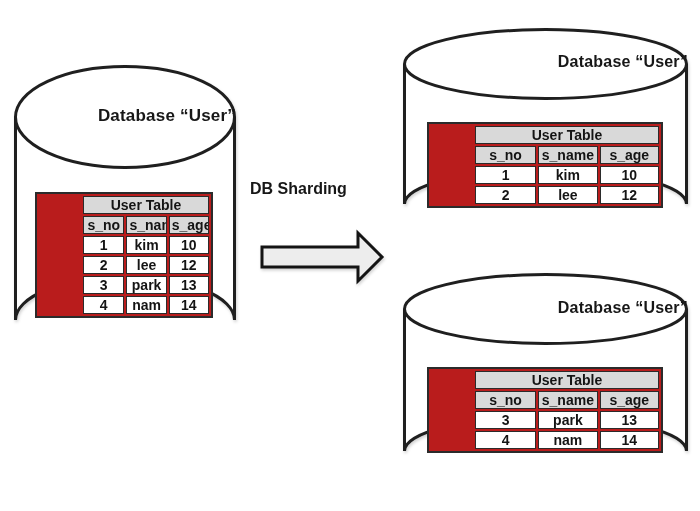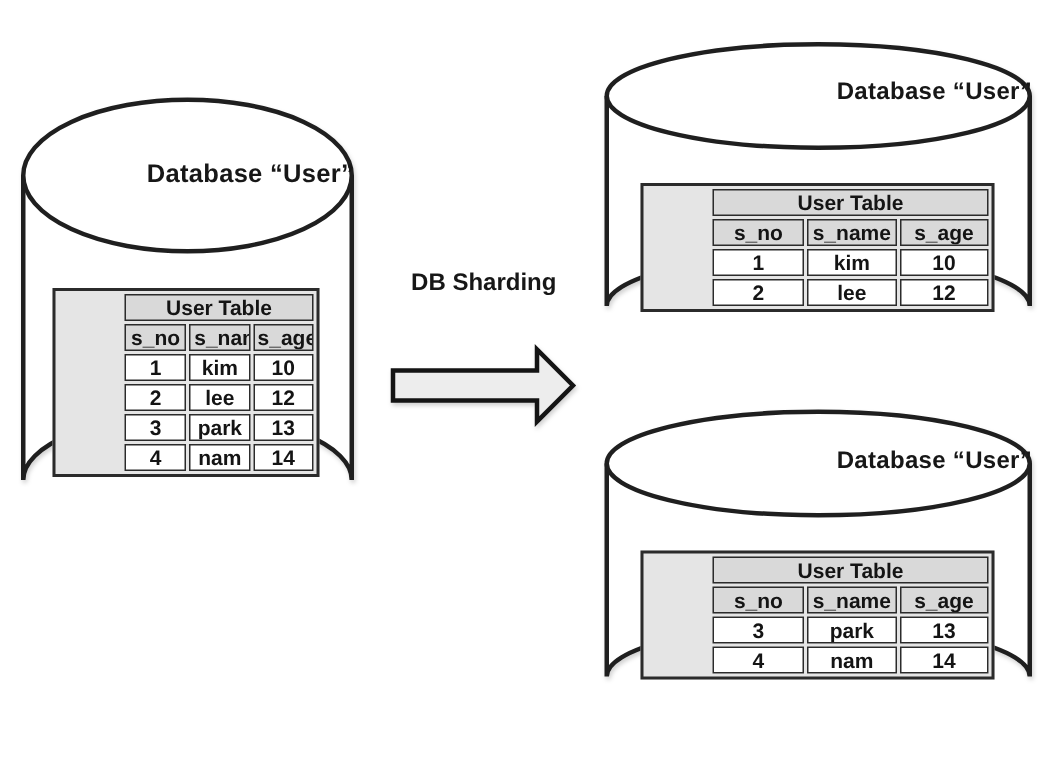--- a/index.html
+++ b/index.html
@@ -13,30 +13,30 @@
   .cyl svg { position:absolute; left:0; top:0; overflow:visible; filter:drop-shadow(1px 2px 1.5px rgba(0,0,0,0.18)); }
   .cyl-shape { fill:#ffffff; stroke:var(--border,#1f1f1f); stroke-width:3; }
   .db-title {
     position:absolute; left:0; width:100%; text-align:right;
     font-weight:600; color:#171717; letter-spacing:0.2px;
   }
   .db-title.lg { font-size:17px; }
   .db-title.md { font-size:16px; }
   .dtable {
     position:absolute; border-collapse:separate; border-spacing:2px;
-    border:2px solid #2b2b2b; table-layout:fixed; background:#e5e5e5;padding-left:44px;
+    border:2px solid #2b2b2b; table-layout:fixed; background:#b91c1c;padding-left:44px;
   }
   .dtable td {
     border:1.5px solid #2b2b2b; text-align:center; vertical-align:middle;
     font-weight:600; font-size:14px; color:#141414; padding:0 2px;
     height:15px; background:#ffffff; overflow:hidden; white-space:nowrap;
   }
   .dtable td.hd { background:var(--table-header-bg,#d9d9d9); }
   .arrow-label {
-    position:absolute; text-align:center; font-weight:600; font-size:16px; color:#171717;
+    position:absolute; text-align:left; font-weight:600; font-size:16px; color:#171717;
   }
   .arrow-svg { position:absolute; overflow:visible; filter:drop-shadow(1px 2px 1.5px rgba(0,0,0,0.18)); }
   .arrow-poly { fill:var(--arrow-fill,#ededed); stroke:#141414; stroke-width:3; stroke-linejoin:miter; }
 </style>
 </head>
 <body>
 
 <div class="canvas">
 
   <div class="cyl" style="left:14px; top:65px; width:222px; height:300px;">

